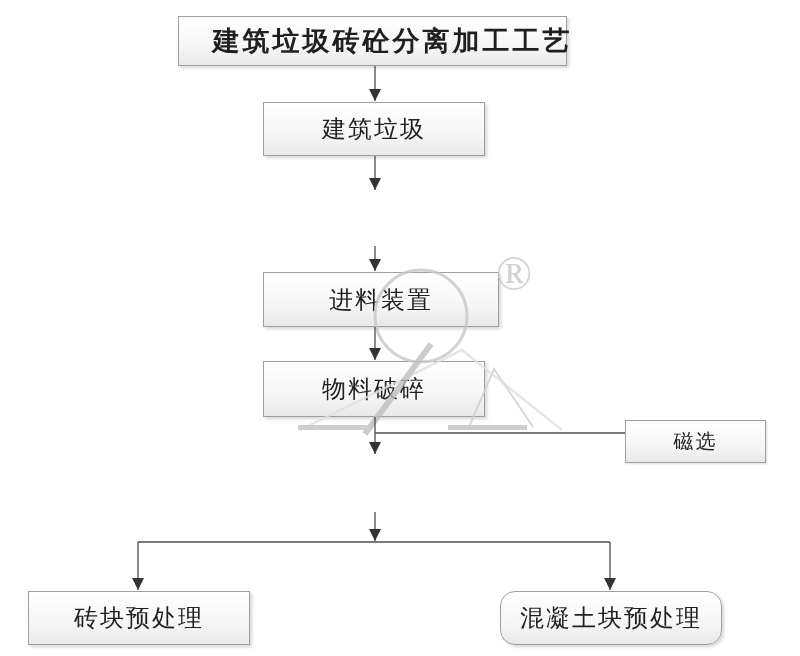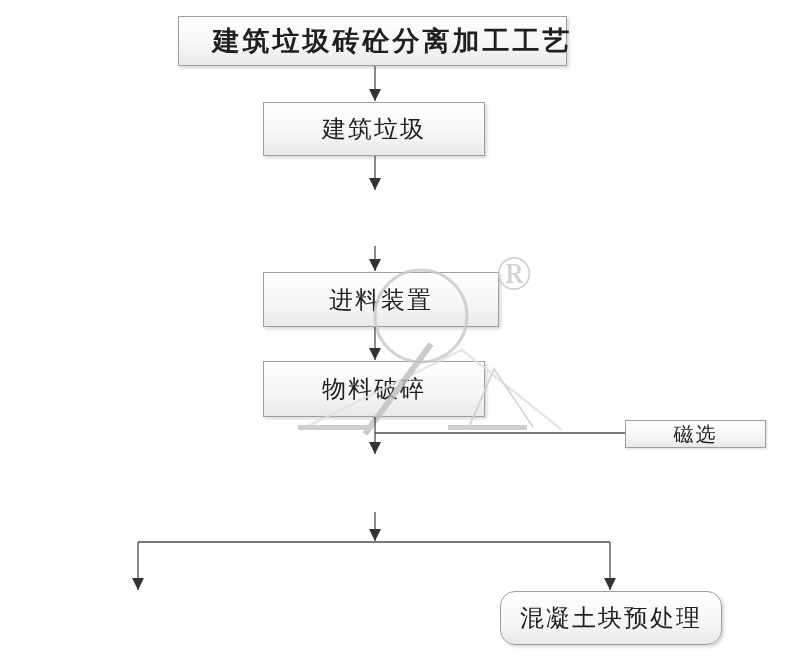--- a/index.html
+++ b/index.html
@@ -20,39 +20,40 @@
     color:#1f1f1f;
     font-size:24px;
     letter-spacing:2px;
     white-space:nowrap;
   }
   #node-title{left:178px;top:16px;width:389px;height:50px;font-size:27px;font-weight:bold;letter-spacing:3px;padding-left:40px;}
   #node-construction-waste{left:263px;top:102px;width:222px;height:54px;}
   #node-manual-sorting{left:263px;top:191px;width:222px;height:55px;}
   #node-feeding-device{left:263px;top:272px;width:236px;height:55px;}
   #node-material-crushing{left:263px;top:361px;width:222px;height:56px;}
-  #node-magnetic-separation{left:625px;top:420px;width:141px;height:28px;font-size:20px;box-shadow:1px 1px 2px rgba(140,140,140,0.3);}
+  #node-magnetic-separation{left:625px;top:420px;width:141px;height:43px;font-size:20px;box-shadow:1px 1px 2px rgba(140,140,140,0.3);}
   #node-brick-concrete-separator{left:222px;top:455px;width:306px;height:57px;}
   #node-brick-pretreatment{left:28px;top:591px;width:222px;height:54px;}
   #node-concrete-pretreatment{left:500px;top:591px;width:222px;height:54px;border-radius:15px;}
   #overlay{
     position:absolute;left:0;top:0;width:800px;height:656px;
     pointer-events:none;
   }
 </style>
 </head>
 <body>
 
 <div id="canvas">
 
   <div class="node" id="node-title">建筑垃圾砖砼分离加工工艺</div>
   <div class="node" id="node-construction-waste">建筑垃圾</div>
   <div class="node" id="node-feeding-device">进料装置</div>
   <div class="node" id="node-material-crushing">物料破碎</div>
   <div class="node" id="node-magnetic-separation">磁选</div>
+  <div class="node" id="node-brick-pretreatment">砖块预处理</div>
   <div class="node" id="node-concrete-pretreatment">混凝土块预处理</div>
 
   <svg id="overlay" width="800" height="656" viewBox="0 0 800 656" xmlns="http://www.w3.org/2000/svg">
     <defs>
       <marker id="arrow" markerUnits="userSpaceOnUse" markerWidth="13" markerHeight="13" refX="12" refY="6" orient="auto">
         <path d="M0,0 L12,6 L0,12 Z" fill="#333333"></path>
       </marker>
     </defs>
 
     <g opacity="0.8">

